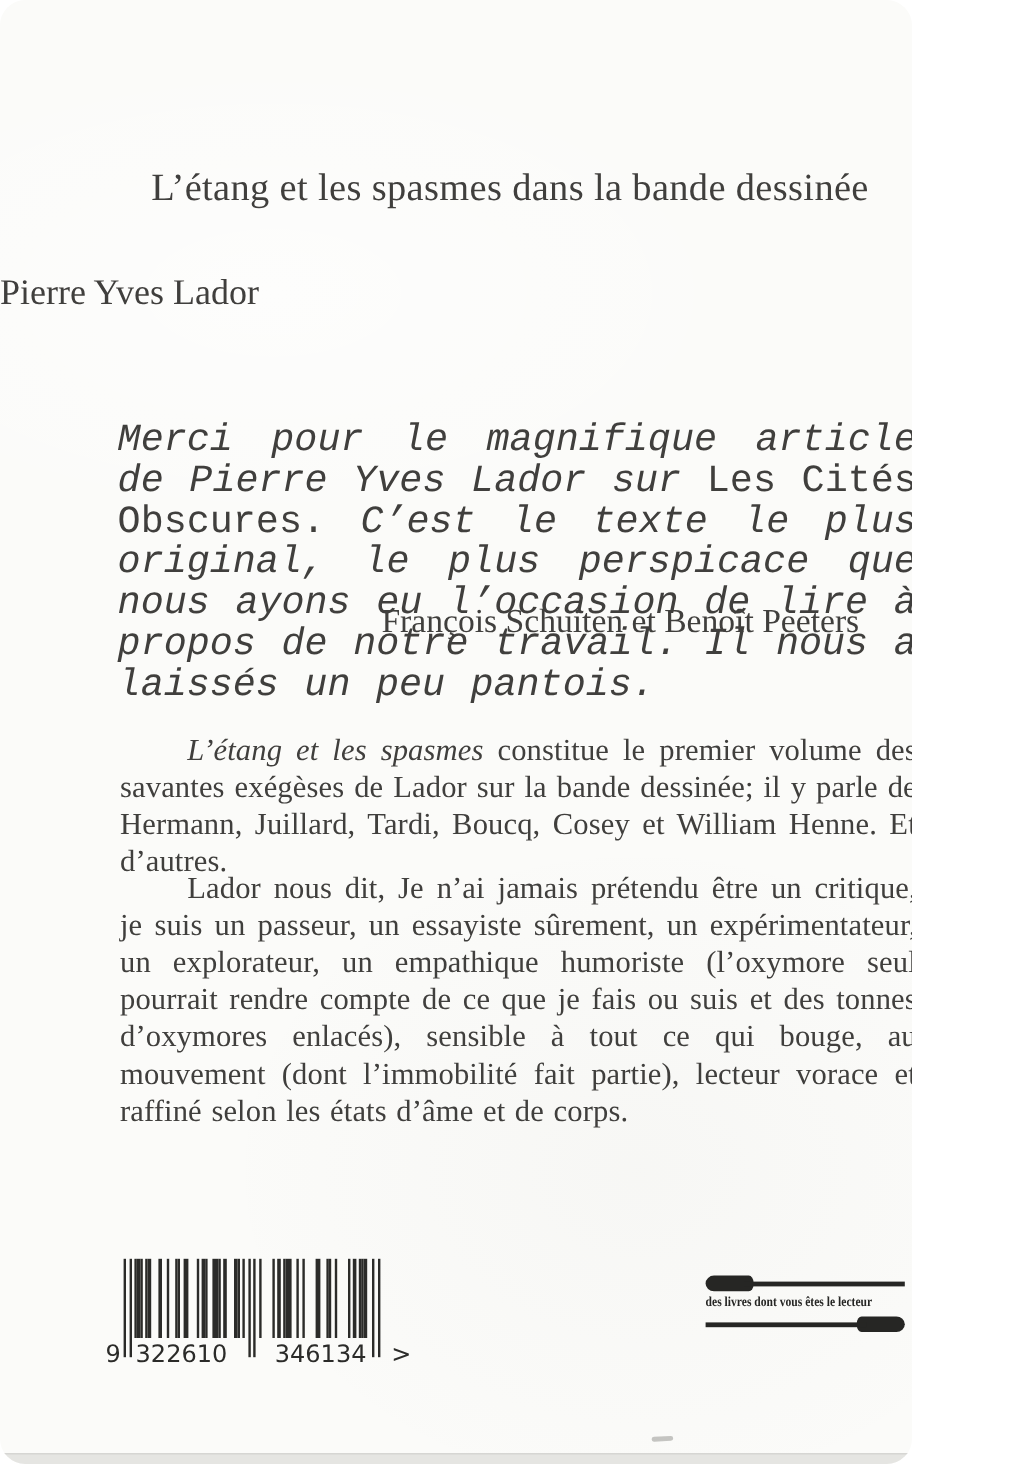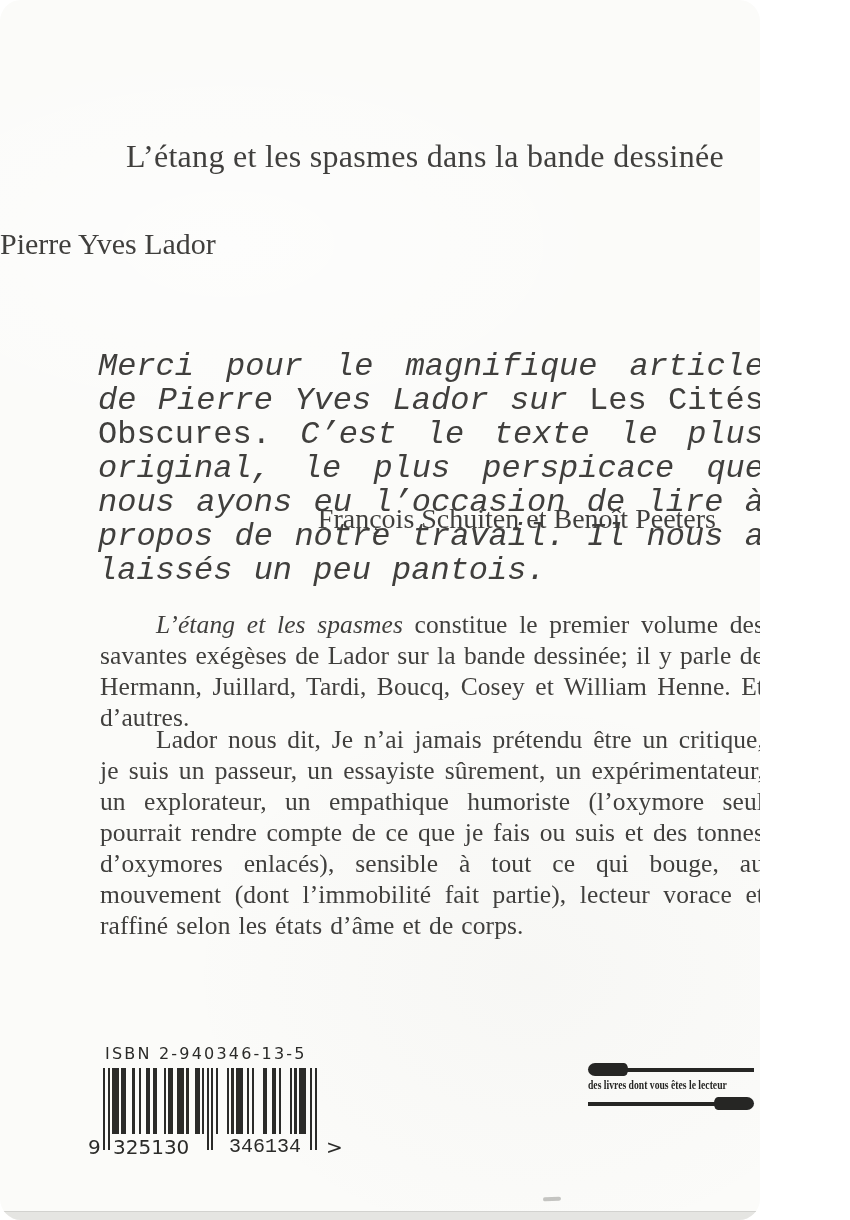--- a/index.html
+++ b/index.html
@@ -88,21 +88,21 @@
   .bc-m.long { height:82px; }
   .bc-m.on { background:var(--bc-ink); }
   .bc-digits {
     position:relative; height:24px; margin-top:-15px;
     font-family:"DejaVu Sans", sans-serif;
     font-size:20px; line-height:24px;
   }
   .bc-digits span { position:absolute; top:0; letter-spacing:1px; }
   .d-left  { left:0px; }
   .d-g1    { left:25px; width:104px; display:flex; justify-content:space-between; letter-spacing:0 !important; }
-  .d-g2    { left:141px; width:90px; display:flex; justify-content:space-between; letter-spacing:0 !important;font-family:Liberation Mono, monospace; }
+  .d-g2    { left:141px; width:90px; display:flex; justify-content:space-between; letter-spacing:0 !important; }
   .d-right { left:238px; }
 
   
   .logo {
     position:absolute; left:588px; top:1063px; width:166px;
     color:var(--logo-ink);
   }
   .oar { position:relative; height:14px; }
   .oar .blade {
     position:absolute; top:0; width:40px; height:13px;
@@ -181,21 +181,20 @@
 
   <div class="quote"><span class="it">Merci pour le magnifique article de Pierre Yves Lador sur </span><span class="rm">Les Cités Obscures. </span><span class="it">C’est le texte le plus original, le plus perspicace que nous ayons eu l’occasion de lire à propos de notre travail. Il nous a laissés un peu pantois.</span></div>
 
   <div class="attribution">François Schuiten et Benoît Peeters</div>
 
   <div class="body-para p1"><span class="it">L’étang et les spasmes</span><span> constitue le premier volume des savantes exégèses de Lador sur la bande dessinée; il y parle de Hermann, Juillard, Tardi, Boucq, Cosey et William Henne. Et d’autres.</span></div>
 
   <div class="body-para p2">Lador nous dit, Je n’ai jamais prétendu être un critique, je suis un passeur, un essayiste sûrement, un expérimentateur, un explorateur, un empathique humoriste (l’oxymore seul pourrait rendre compte de ce que je fais ou suis et des tonnes d’oxymores enlacés), sensible à tout ce qui bouge, au mouvement (dont l’immobilité fait partie), lecteur vorace et raffiné selon les états d’âme et de corps.</div>
 
   <div class="barcode-block">
-    <div class="isbn-label">ISBN 2-940346-13-5</div>
     <div class="bars">
         <div class="bc-m on long"></div>
         <div class="bc-m long"></div>
         <div class="bc-m on long"></div>
         <div class="bc-m"></div>
         <div class="bc-m on"></div>
         <div class="bc-m on"></div>
         <div class="bc-m on"></div>
         <div class="bc-m"></div>
         <div class="bc-m on"></div>
@@ -281,21 +280,21 @@
         <div class="bc-m on"></div>
         <div class="bc-m on"></div>
         <div class="bc-m"></div>
         <div class="bc-m"></div>
         <div class="bc-m on long"></div>
         <div class="bc-m long"></div>
         <div class="bc-m on long"></div>
       </div>
     <div class="bc-digits">
       <span class="d-left">9</span>
-      <span class="d-g1">325130</span>
+      <span class="d-g1">322610</span>
       <span class="d-g2">346134</span>
       <span class="d-right">&gt;</span>
     </div>
   </div>
 
   <div class="logo">
     <div class="oar top">
       <div class="blade"></div>
       <div class="shaft"></div>
     </div>

